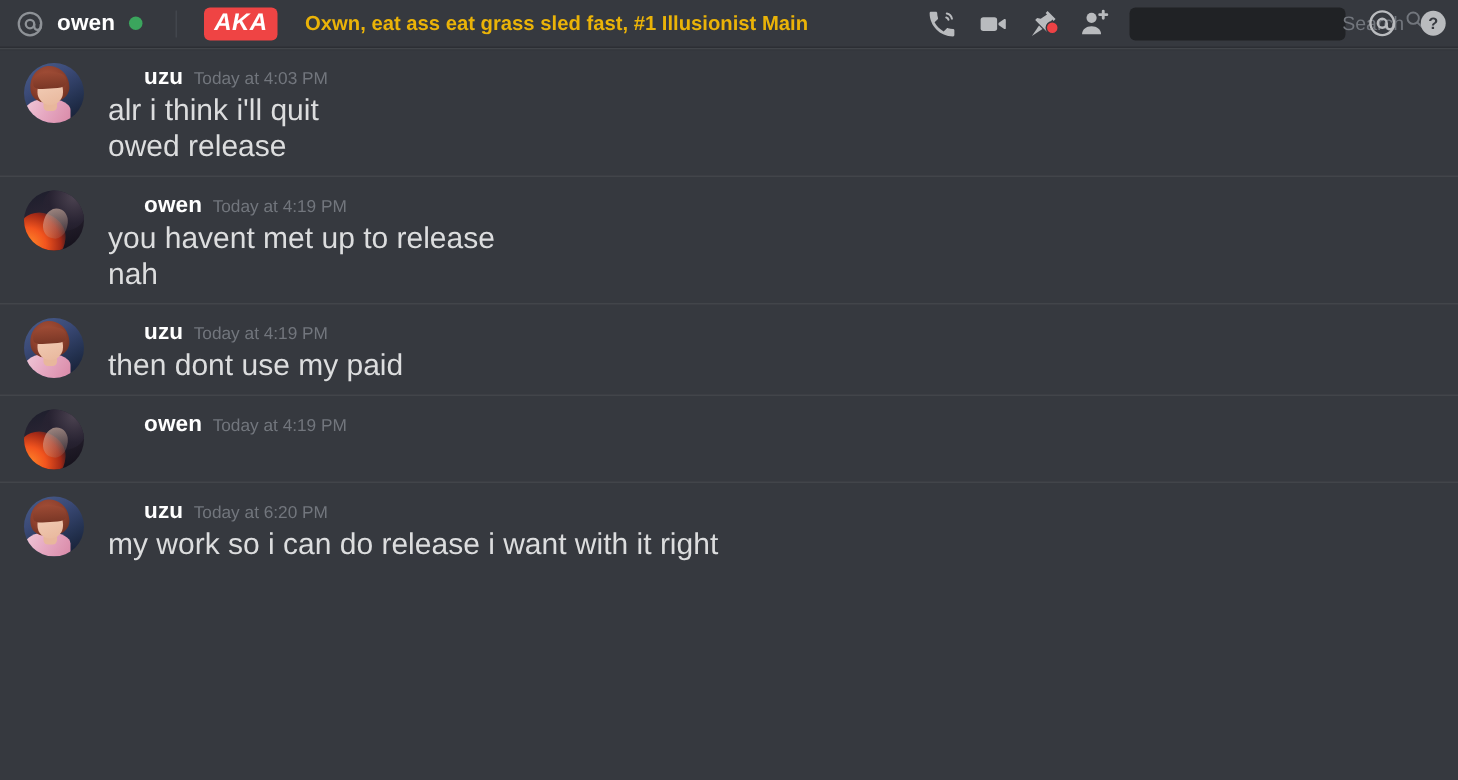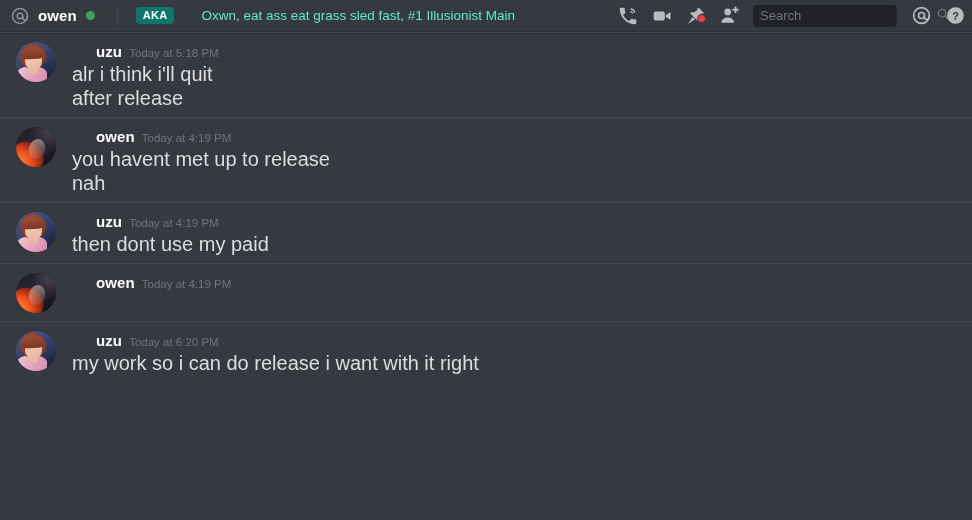--- a/index.html
+++ b/index.html
@@ -31,29 +31,29 @@
   }
   .status-dot {
     width:9px; height:9px; border-radius:50%;
     background:#3ba55d; flex:0 0 auto; margin-left:1px;
   }
   .vdivider {
     width:1px; height:18px; background:#42464d;
     margin:0 10px 0 14px; flex:0 0 auto;
   }
   .aka-badge {
-    background:#0f766e; color:#ffffff;
-    font-size:11px; font-weight:bold; letter-spacing:.3px;
+    background:#ef4444; color:#ffffff;
+    font-size:16px; font-weight:bold; letter-spacing:.3px;
     padding:3px 7px 3px 7px; border-radius:4px;
-    flex:0 0 auto; line-height:1;
+    flex:0 0 auto; line-height:1;font-style:italic;
   }
   .custom-status {
-    font-size:13.5px; color:#5eead4;
+    font-size:13.5px; color:#eab308;
     white-space:nowrap; overflow:hidden; text-overflow:ellipsis;
-    margin-left:19px; flex:0 1 auto;
+    margin-left:10px; flex:0 1 auto;font-weight:bold;
   }
 
   .hdr-right {
     margin-left:auto; display:flex; align-items:center;
     gap:0px; flex:0 0 auto; padding-right:0px;
   }
   .hdr-icon-btn {
     width:34px; height:32px; display:flex; align-items:center; justify-content:center;
     color:#b9bbbe; position:relative; cursor:pointer;
   }
@@ -65,20 +65,21 @@
   }
   .search-wrap {
     width:144px; height:22px; background:#202225;
     border-radius:4px; display:flex; align-items:center;
     padding:0 6px 0 7px; margin:0 7px 0 6px; cursor:text;
   }
   .search-input {
     flex:1; background:transparent; border:none; outline:none;
     color:#dcddde; font-size:13px;
     font-family:"Liberation Sans", sans-serif;
+    text-align:right;
   }
   .search-input::placeholder { color:#72767d; }
   .search-ico { color:#72767d; flex:0 0 auto; }
 
   
   .chat { position:relative; height:488px; overflow:hidden; }
   .msg-group {
     position:relative;
     display:flex;
     padding:9px 12px 8px 16px;
@@ -248,24 +249,24 @@
     <div class="avatar av-uzu">
       <span class="body"></span>
         <span class="hair"></span>
         <span class="neck"></span>
         <span class="face"></span>
         <span class="bang"></span>
     </div>
     <div class="msg-body">
       <div class="msg-head">
         <span class="author">uzu</span>
-        <span class="timestamp">Today at 5:18 PM</span>
+        <span class="timestamp">Today at 4:03 PM</span>
       </div>
       <div class="msg-line">alr i think i'll quit</div>
-      <div class="msg-line">after release</div>
+      <div class="msg-line">owed release</div>
     </div>
   </div>
 
   <div class="msg-group">
     <div class="avatar av-owen">
       <span class="dark"></span>
         <span class="flame"></span>
         <span class="shine"></span>
     </div>
     <div class="msg-body">

